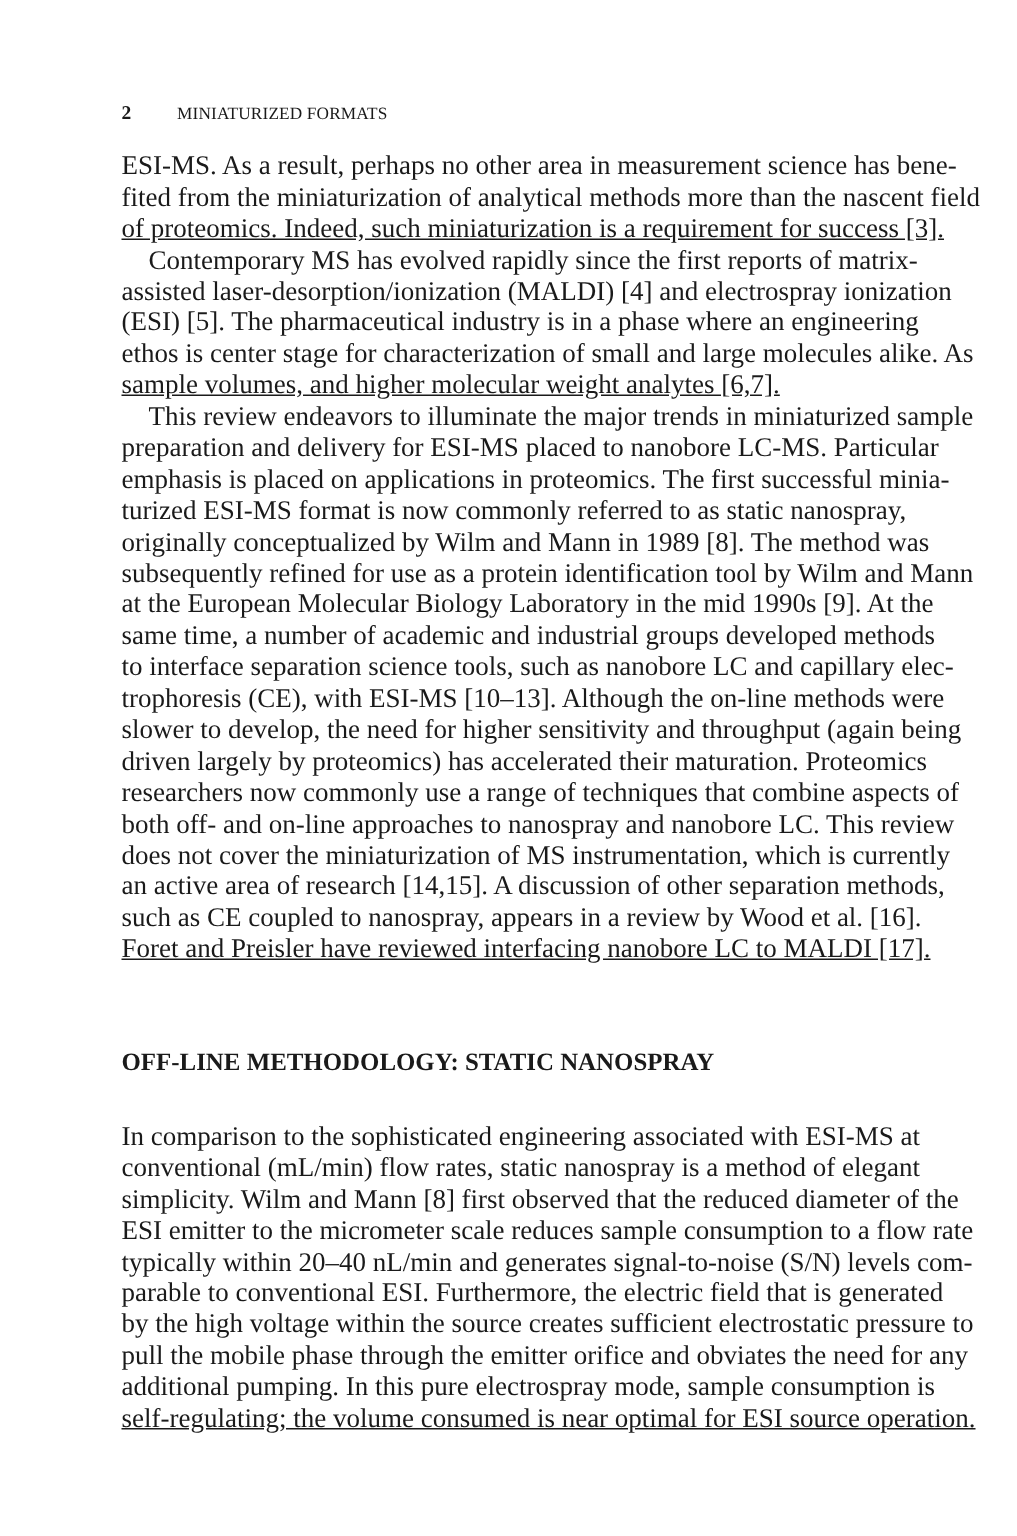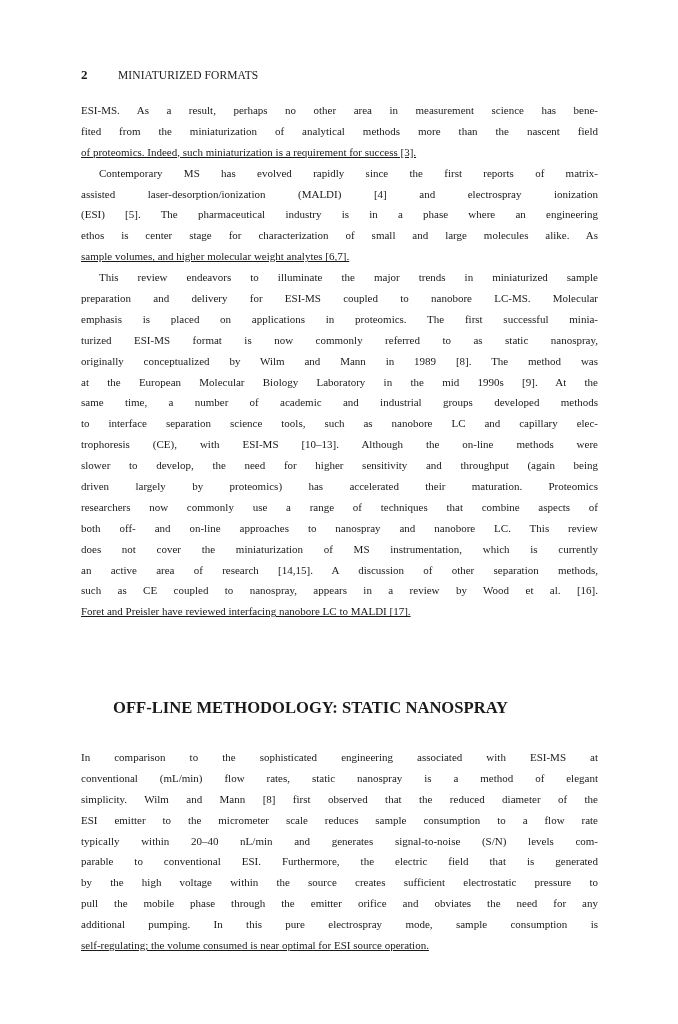--- a/index.html
+++ b/index.html
@@ -38,39 +38,38 @@
       width: 37px;
     }
     .running-head .rh-title {
       letter-spacing: 0.1px;
       margin-top: 12px;
     }
     .body-block {
       position: absolute;
       left: 0;
       width: 517px;
-      font-size: 11px;
+      font-size: 18px;
       line-height: 20.9px;
       text-align: justify;
       hyphens: manual;
     }
     .body-block p {
       margin: 0;
     }
     .block-1 { top: 100px; }
     .section-heading {
       position: absolute;
       left: 0;
       top: 697px;
       width: 517px;
       font-size: 16.6px;
       line-height: 22px;
       font-weight: bold;
       white-space: nowrap;
-      margin-left: 32px;
     }
     .block-2 { top: 747px; }
     .line {
       display: block;
       text-align: justify;
       text-align-last: justify;
       white-space: nowrap;
       height: 20.9px;
     }
     .line.last {
@@ -99,24 +98,25 @@
       </p>
       <p>
         <span class="line indent">Contemporary MS has evolved rapidly since the first reports of matrix-</span>
         <span class="line">assisted laser-desorption/ionization (MALDI) [4] and electrospray ionization</span>
         <span class="line">(ESI) [5]. The pharmaceutical industry is in a phase where an engineering</span>
         <span class="line">ethos is center stage for characterization of small and large molecules alike. As</span>
         <span class="line last">sample volumes, and higher molecular weight analytes [6,7].</span>
       </p>
       <p>
         <span class="line indent">This review endeavors to illuminate the major trends in miniaturized sample</span>
-        <span class="line">preparation and delivery for ESI-MS coupled to nanobore LC-MS. Molecular</span>
+        <span class="line">preparation and delivery for ESI-MS placed to nanobore LC-MS. Particular</span>
         <span class="line">emphasis is placed on applications in proteomics. The first successful minia-</span>
         <span class="line">turized ESI-MS format is now commonly referred to as <span class="it">static nanospray</span>,</span>
         <span class="line">originally conceptualized by Wilm and Mann in 1989 [8]. The method was</span>
+        <span class="line">subsequently refined for use as a protein identification tool by Wilm and Mann</span>
         <span class="line">at the European Molecular Biology Laboratory in the mid 1990s [9]. At the</span>
         <span class="line">same time, a number of academic and industrial groups developed methods</span>
         <span class="line">to interface separation science tools, such as nanobore LC and capillary elec-</span>
         <span class="line">trophoresis (CE), with ESI-MS [10–13]. Although the on-line methods were</span>
         <span class="line">slower to develop, the need for higher sensitivity and throughput (again being</span>
         <span class="line">driven largely by proteomics) has accelerated their maturation. Proteomics</span>
         <span class="line">researchers now commonly use a range of techniques that combine aspects of</span>
         <span class="line">both off- and on-line approaches to nanospray and nanobore LC. This review</span>
         <span class="line">does not cover the miniaturization of MS instrumentation, which is currently</span>
         <span class="line">an active area of research [14,15]. A discussion of other separation methods,</span>

